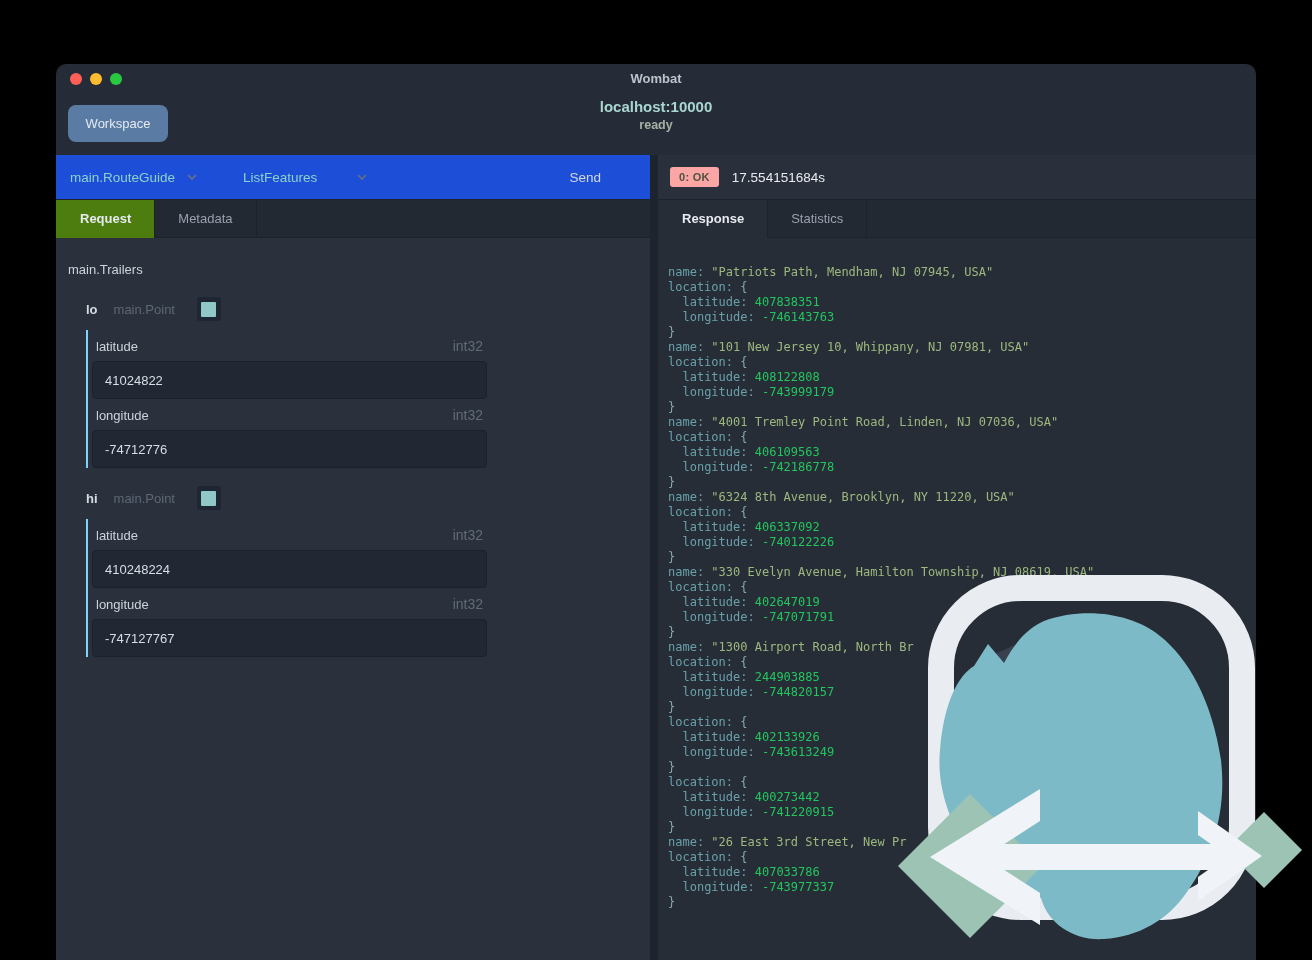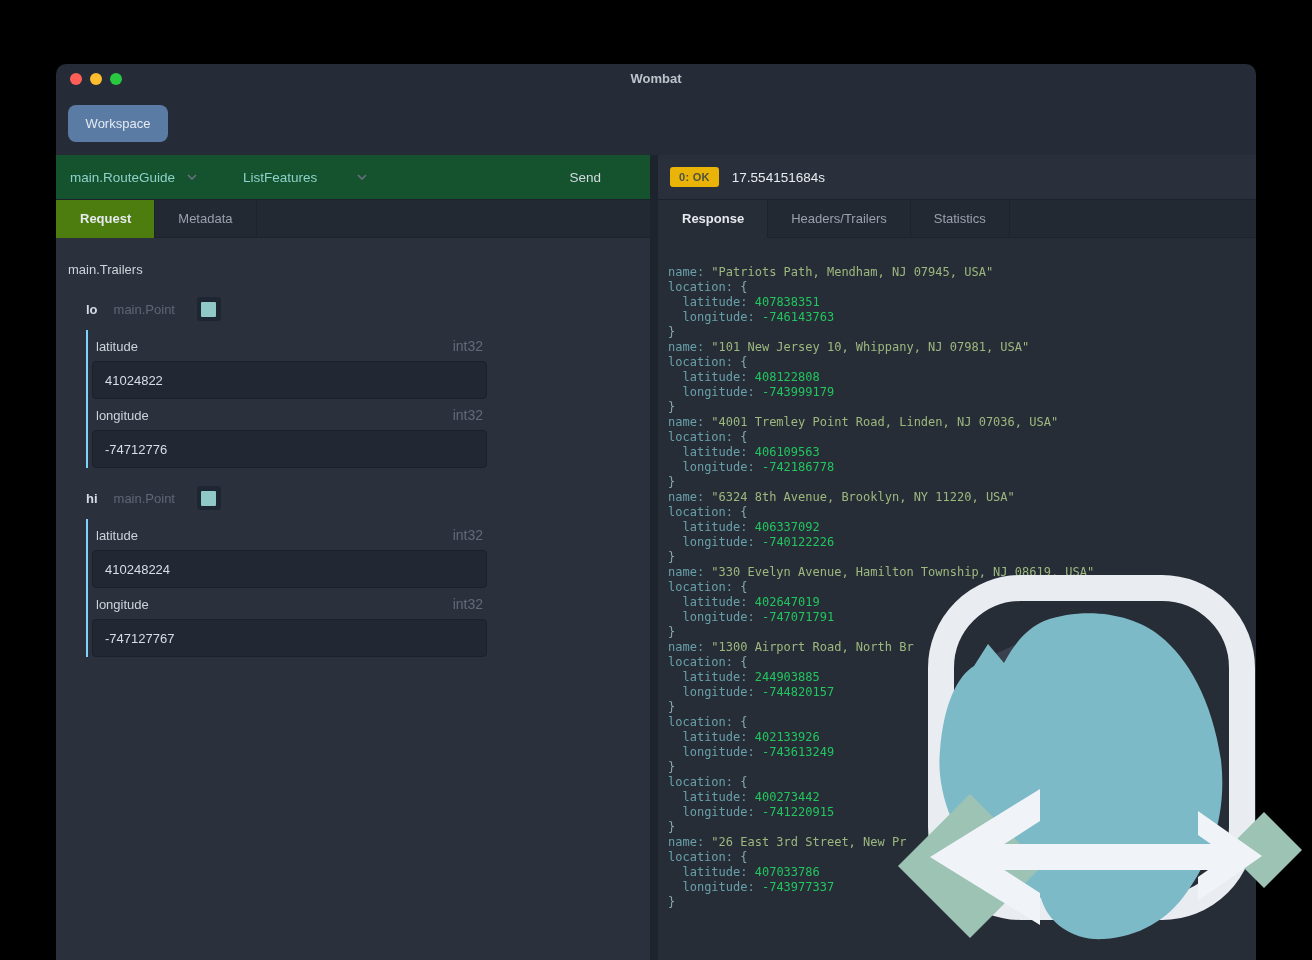--- a/index.html
+++ b/index.html
@@ -19,21 +19,21 @@
   .addr{position:absolute;left:0;right:0;top:6px;text-align:center;}
   .addr .host{font-size:15px;font-weight:bold;color:#a9d6d1;}
   .addr .state{font-size:12.5px;font-weight:bold;color:#a6b2a3;margin-top:3px;}
   
   .main{position:absolute;top:91px;bottom:0;left:0;right:0;display:flex;}
   .left{width:594px;display:flex;flex-direction:column;background:#2b313c;}
   .splitter{width:8px;background:#1e242d;cursor:col-resize;}
   .right{flex:1;display:flex;flex-direction:column;background:#272d37;min-width:0;}
   
   .toolbar,.statusbar{height:45px;flex:0 0 45px;display:flex;align-items:center;
-    background:#14532d;border-bottom:1px solid #1d232c;box-sizing:border-box;}
+    background:#1d4ed8;border-bottom:1px solid #1d232c;box-sizing:border-box;}
   .toolbar{padding:0 14px;}
   .dd{display:flex;align-items:center;gap:12px;cursor:pointer;}
   .dd .ddlabel{font-size:13.5px;color:#8ed1cb;}
   .chev{width:10px;height:6px;display:inline-block;}
   .send-btn{margin-left:auto;margin-right:29px;background:none;border:none;color:#d3dae2;
     font-size:13.5px;font-family:inherit;cursor:pointer;}
   .method{margin-left:46px;}
   
   .tabs{height:38px;flex:0 0 38px;display:flex;align-items:flex-start;background:#232933;
     border-bottom:1px solid #1d232c;box-sizing:content-box;height:37px;flex-basis:37px;}
@@ -55,21 +55,21 @@
   .fields{border-left:2px solid #7dd3fc;padding-left:4px;}
   .fieldlabel{display:flex;justify-content:space-between;align-items:baseline;
     padding:8px 4px 7px 4px;width:395px;box-sizing:border-box;}
   .fieldlabel .fl{font-size:13px;color:#ccd3db;}
   .fieldlabel .ft{font-size:14px;color:#606a78;}
   .tin{display:block;width:395px;height:38px;background:#212834;border:1px solid #1b212b;
     border-radius:4px;color:#d8dee5;font-size:13px;font-family:inherit;padding:0 12px;
     box-sizing:border-box;outline:none;}
   
   .statusbar{padding:0 12px;background:#2a303b;}
-  .badge{background:#eab308;color:#4c5340;font-size:11px;font-weight:bold;
+  .badge{background:#fca5a5;color:#4c5340;font-size:11px;font-weight:bold;
     padding:4px 9px;border-radius:3px;letter-spacing:.3px;}
   .rtime{margin-left:13px;font-size:13.5px;color:#e8ebef;}
   .respbody{flex:1;overflow:hidden;margin:0;padding:27px 0 0 10px;
     font-family:"DejaVu Sans Mono",monospace;font-size:12px;line-height:15px;white-space:pre;}
   .tok-k{color:#68a0aa;}
   .tok-b{color:#87a9b0;}
   .tok-s{color:#9cb87e;}
   .tok-n{color:#22c55e;}
   
   .logo{position:absolute;left:890px;top:560px;width:422px;height:400px;pointer-events:none;}
@@ -83,20 +83,24 @@
     <div class="lights">
       <span class="light red"></span>
       <span class="light yellow"></span>
       <span class="light green"></span>
     </div>
     <div class="wtitle">Wombat</div>
   </div>
 
   <div class="appheader">
     <button class="workspace-btn">Workspace</button>
+    <div class="addr">
+      <div class="host">localhost:10000</div>
+      <div class="state">ready</div>
+    </div>
   </div>
 
   <div class="main">
 
     <div class="left">
       <div class="toolbar">
         <div class="dd">
           <span class="ddlabel">main.RouteGuide</span>
           <svg class="chev" viewBox="0 0 10 6">
             <path d="M1 1 L5 5 L9 1" stroke="#667080" stroke-width="1.6" fill="none"></path>
@@ -167,21 +171,20 @@
 
     <div class="splitter"></div>
 
     <div class="right">
       <div class="statusbar">
         <span class="badge">0: OK</span>
         <span class="rtime">17.554151684s</span>
       </div>
       <div class="tabs">
         <div class="tab active">Response</div>
-        <div class="tab">Headers/Trailers</div>
         <div class="tab">Statistics</div>
       </div>
       <pre class="respbody"><span class="tok-k">name:</span><span class="tok-s"> "Patriots Path, Mendham, NJ 07945, USA"</span>
 <span class="tok-k">location:</span><span class="tok-b"> {</span>
   <span class="tok-k">latitude:</span><span class="tok-n"> 407838351</span>
   <span class="tok-k">longitude:</span><span class="tok-n"> -746143763</span>
 <span class="tok-b">}</span>
 <span class="tok-k">name:</span><span class="tok-s"> "101 New Jersey 10, Whippany, NJ 07981, USA"</span>
 <span class="tok-k">location:</span><span class="tok-b"> {</span>
   <span class="tok-k">latitude:</span><span class="tok-n"> 408122808</span>

